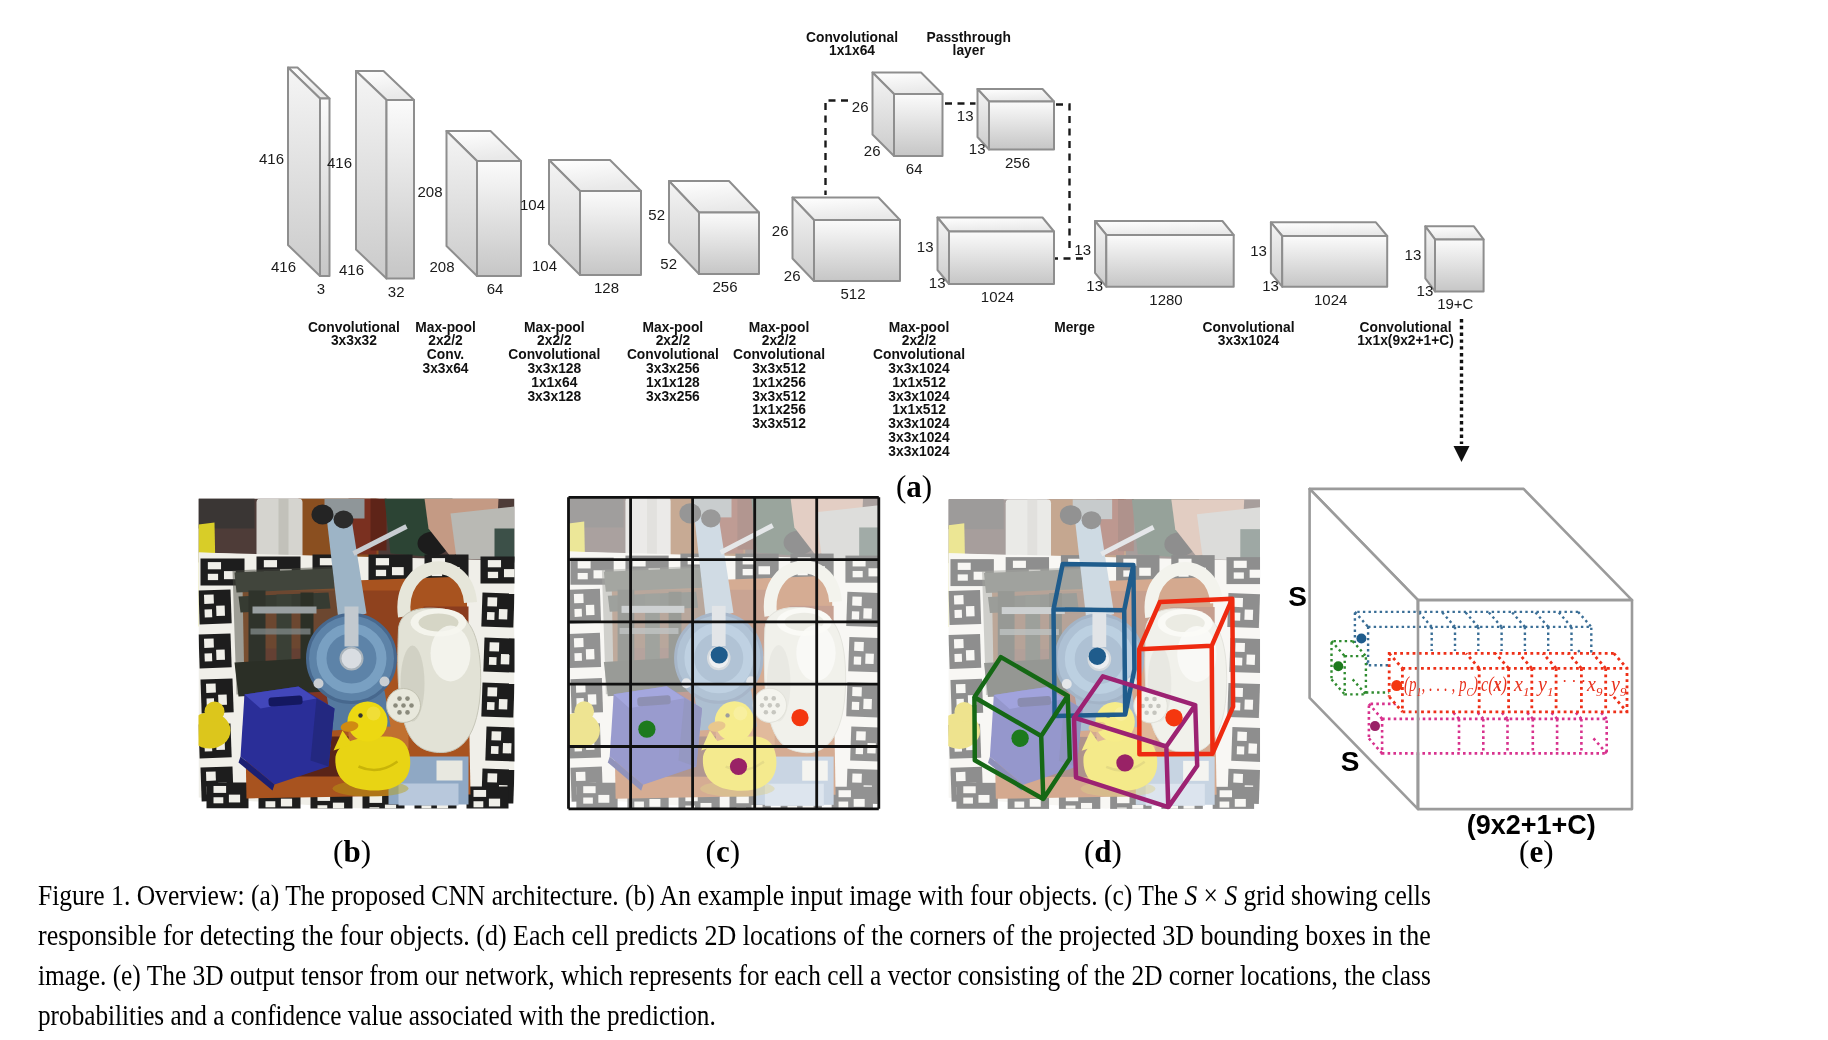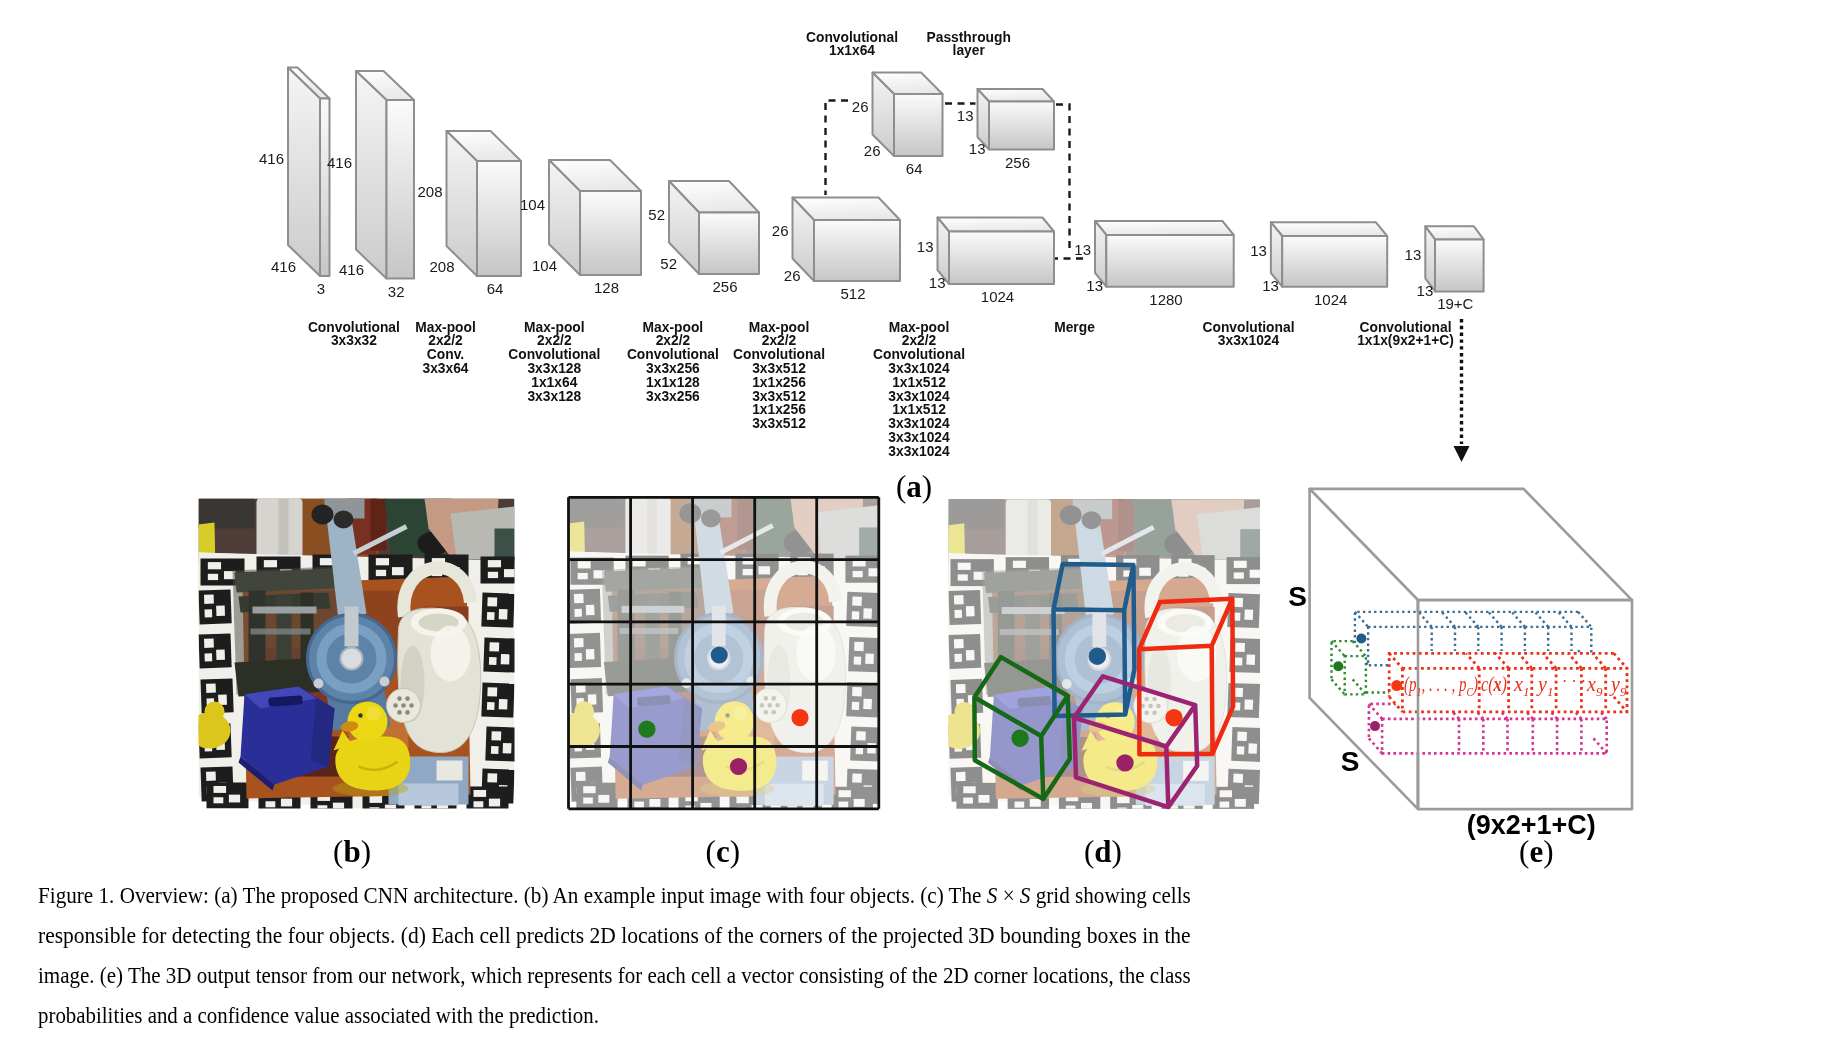--- a/index.html
+++ b/index.html
@@ -1,17 +1,17 @@
 <!DOCTYPE html>
 <html><head><meta charset="utf-8">
 <style>
 html,body{margin:0;padding:0;background:#ffffff;}
 body{width:1828px;height:1040px;position:relative;overflow:hidden;}
 svg{position:absolute;left:0;top:0;}
-#cap{position:absolute;left:38px;top:875px;width:1753px;font-family:"Liberation Serif",serif;font-size:24px;line-height:40px;color:#000;}
+#cap{position:absolute;left:38px;top:875px;width:1753px;font-family:"Liberation Serif",serif;font-size:29px;line-height:40px;color:#000;}
 #cap div{white-space:nowrap;transform-origin:0 0;}
 </style></head>
 <body>
 <svg width="1828" height="1040" viewBox="0 0 1828 1040">
     <defs>
 <linearGradient id="gf" x1="0" y1="0" x2="0" y2="1">
 <stop offset="0" stop-color="#fbfbfb"></stop>
         <stop offset="1" stop-color="#c6c6c6"></stop>
       </linearGradient>
 <linearGradient id="gt" x1="0" y1="0" x2="0.25" y2="1">

